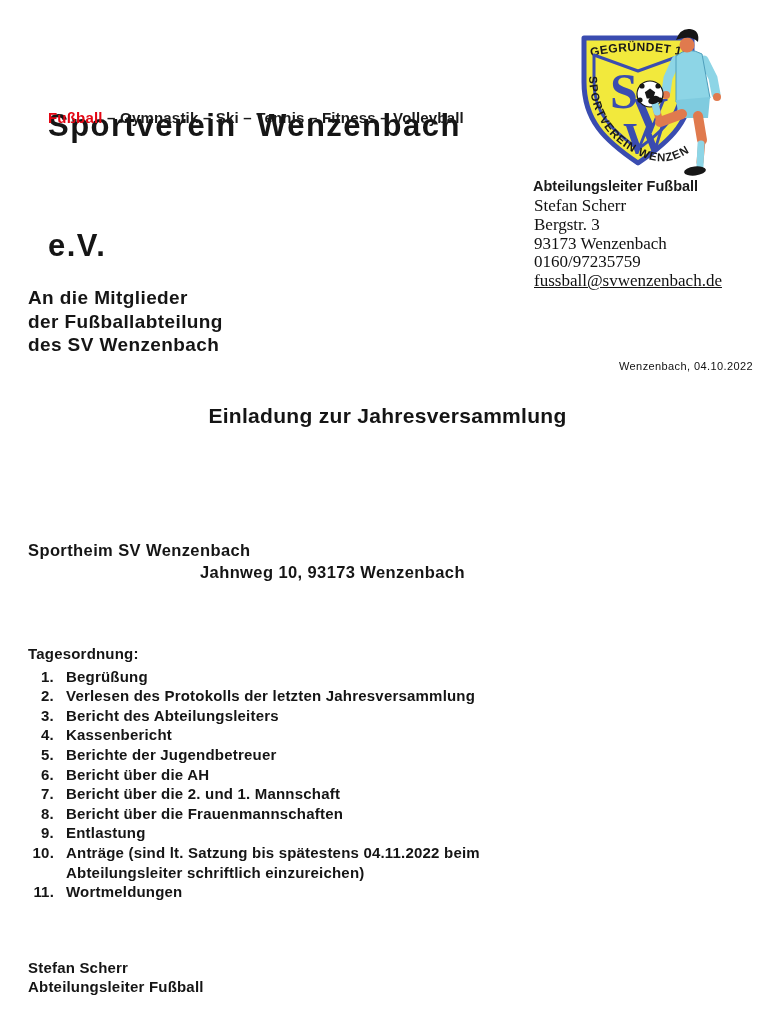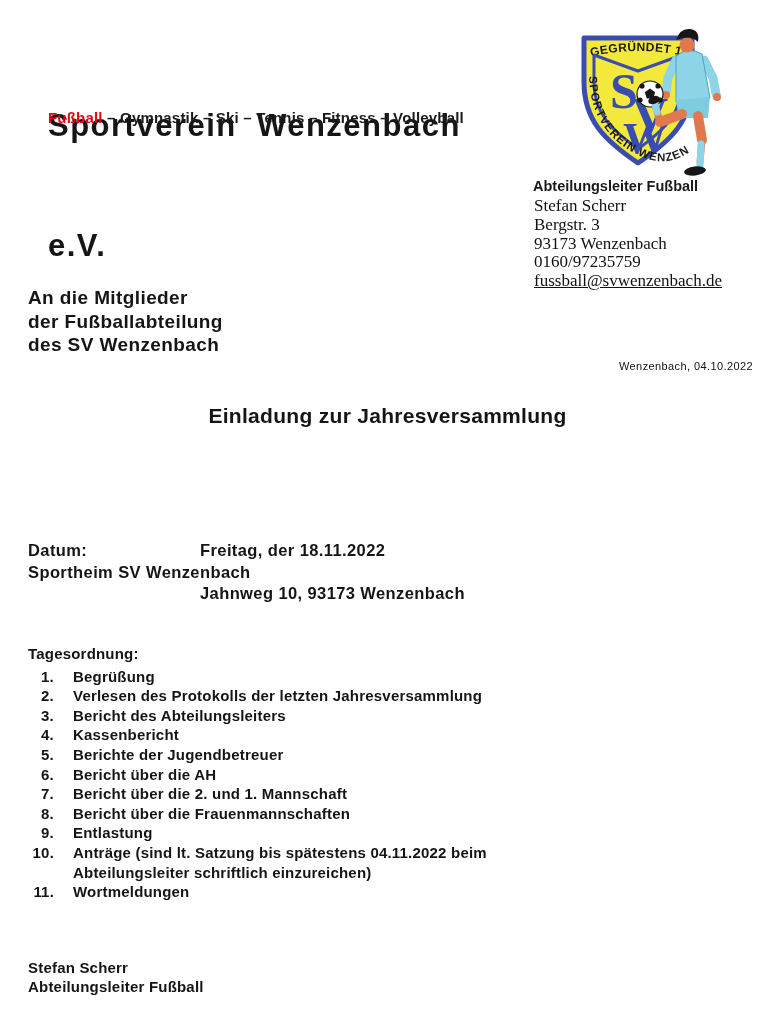--- a/index.html
+++ b/index.html
@@ -79,21 +79,21 @@
 
   
   .agenda {
     position: absolute; left: 28px; top: 644px; width: 490px;
     font-weight: bold; font-size: 15px; line-height: 19.6px;
     letter-spacing: 0.2px; color: #151515;
   }
   .agenda .agenda-head { margin-bottom: 3px; }
   .agenda .item { display: flex; }
   .agenda .num { flex: 0 0 26px; width: 26px; text-align: right; }
-  .agenda .txt { margin-left: 19px; width: 440px; }
+  .agenda .txt { margin-left: 12px; width: 440px; }
 
   
   .signature {
     position: absolute; left: 28px; top: 958px;
     font-weight: bold; font-size: 15px; line-height: 19px;
     letter-spacing: 0.2px; color: #151515;
   }
 </style>
 </head>
 <body>
@@ -188,24 +188,20 @@
   </div>
 
   <div class="dateline">Wenzenbach, 04.10.2022</div>
 
   <div class="doc-title">
     <div>Einladung zur Jahresversammlung</div>
   </div>
 
   <div class="details">
     <div class="row">
-      <div class="lbl">Datum:</div>
-      <div class="val">Freitag, der 18.11.2022</div>
-    </div>
-    <div class="row">
       <div class="val">Sportheim SV Wenzenbach</div>
     </div>
     <div class="row">
       <div class="lbl"></div>
       <div class="val">Jahnweg 10, 93173 Wenzenbach</div>
     </div>
   </div>
 
   <div class="agenda">
     <div class="agenda-head">Tagesordnung:</div>

